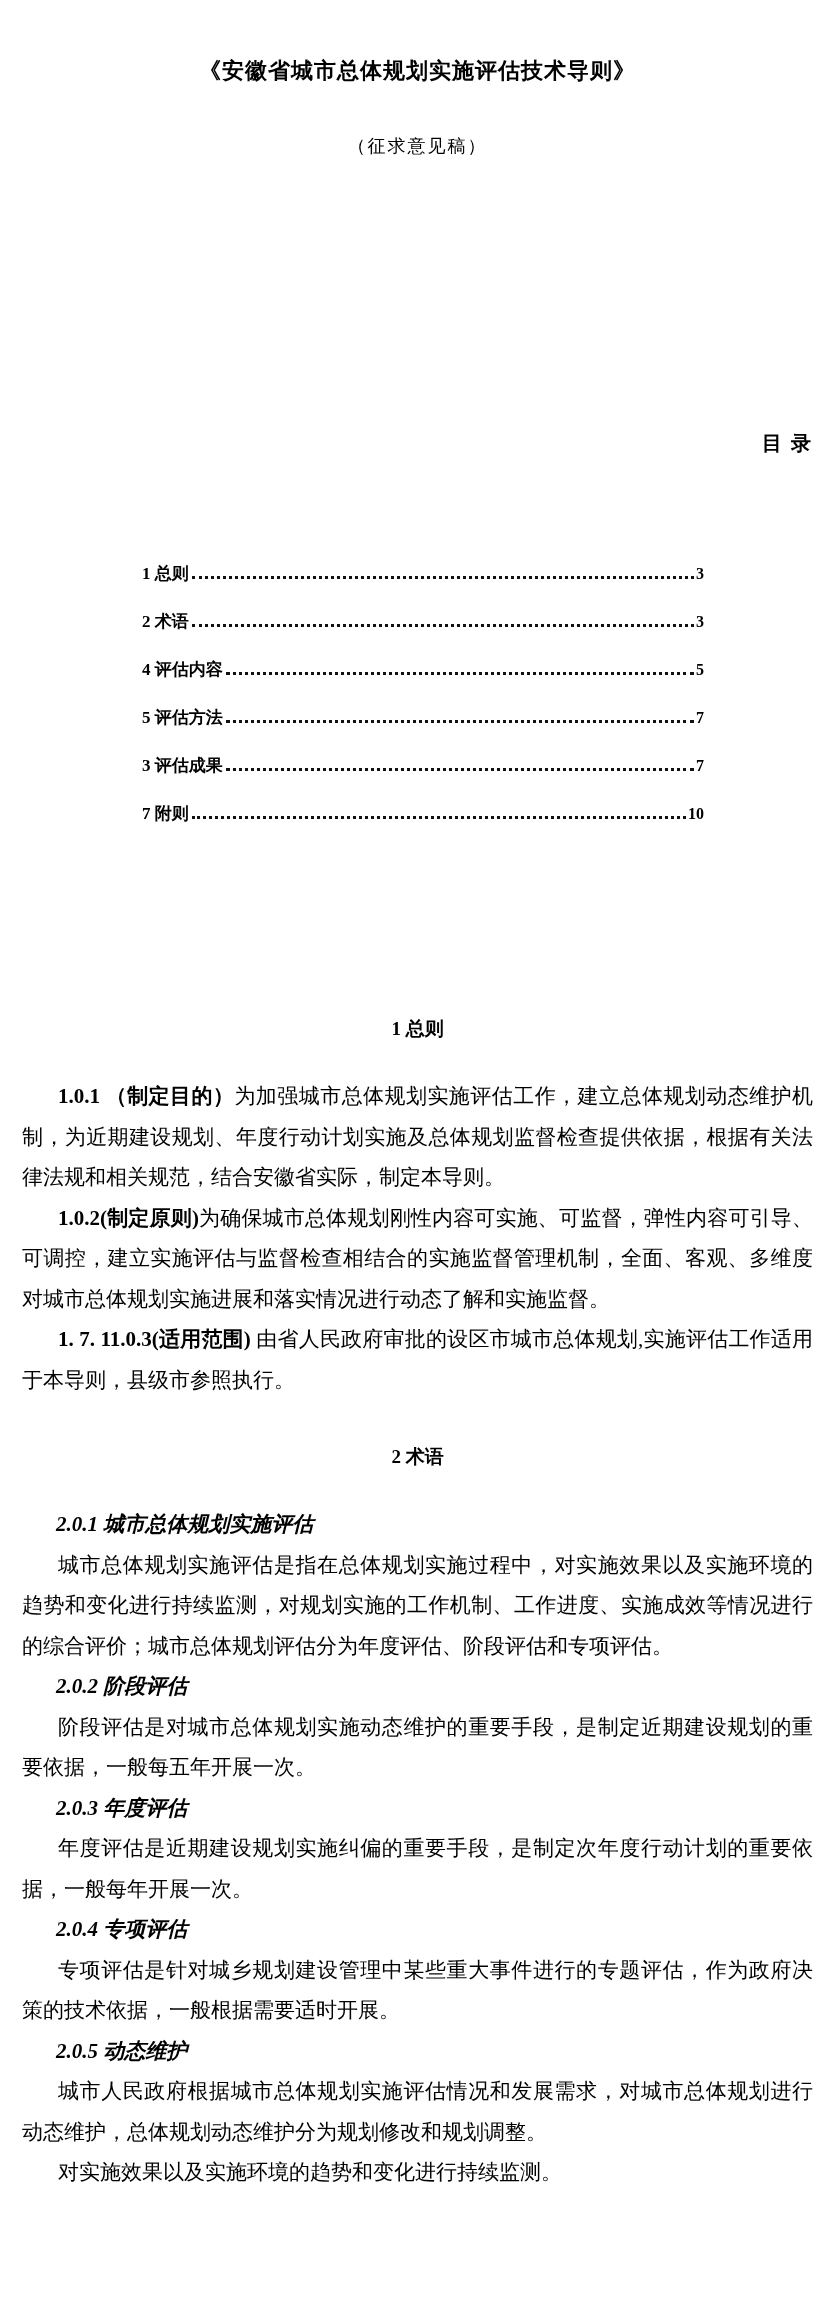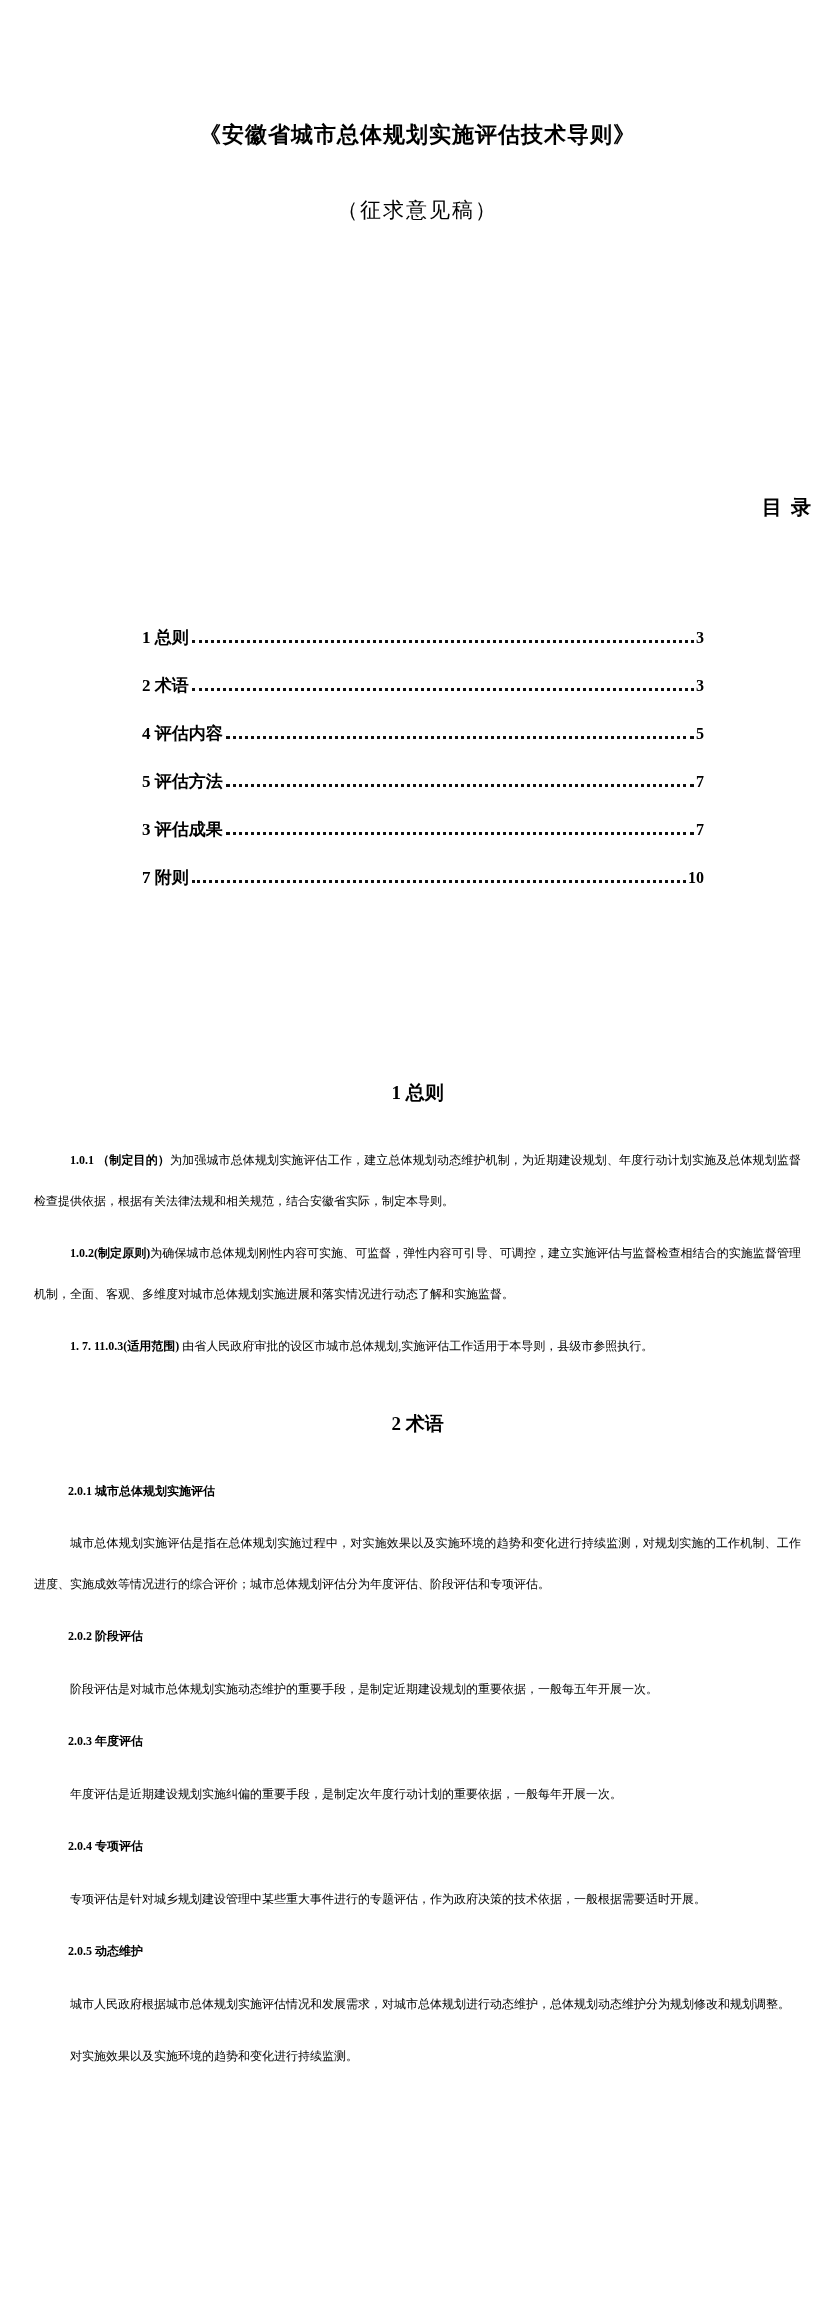--- a/index.html
+++ b/index.html
@@ -14,33 +14,33 @@
     overflow: hidden;
     margin: 0 auto;
     background: #ffffff;
     color: #000000;
     box-sizing: border-box;
     padding: 0 22px;
     font-family: "Liberation Serif", "DejaVu Serif", serif;
   }
   .doc-title {
     margin: 0;
-    padding-top: 120px;
+    padding-top: 56px;
     text-align: center;
     font-family: "Liberation Sans", "DejaVu Sans", sans-serif;
     font-size: 22px;
     line-height: 30px;
     font-weight: 700;
     letter-spacing: 1px;
   }
   .doc-subtitle {
     margin-top: 48px;
     text-align: center;
     font-family: "Liberation Sans", "DejaVu Sans", sans-serif;
-    font-size: 21px;
+    font-size: 18px;
     line-height: 24px;
     font-weight: 400;
     letter-spacing: 2px;
   }
   .toc-heading {
     margin: 272px 0 0 0;
     text-align: right;
     font-size: 20px;
     line-height: 26px;
     font-weight: 700;
@@ -76,32 +76,33 @@
     margin: 44px 0 34px 0;
     text-align: center;
     font-size: 19px;
     line-height: 26px;
     font-weight: 700;
   }
   .sections .section:first-child .sec-heading {
     margin-top: 178px;
   }
   .para, .subheading {
-    margin: 12px;
-    font-size: 12px;
+    margin: 0;
+    font-size: 21px;
     line-height: 40.5px;
     text-align: justify;
     text-justify: inter-ideograph;
   }
   .para {
     text-indent: 36px;
   }
   .subheading {
     font-weight: 700;
     padding-left: 34px;
+    font-style: italic;
   }
   .clause-lead {
     font-weight: 700;
   }
 </style>
 </head>
 <body>
 
 <div class="page">
   <h1 class="doc-title">《安徽省城市总体规划实施评估技术导则》</h1>

